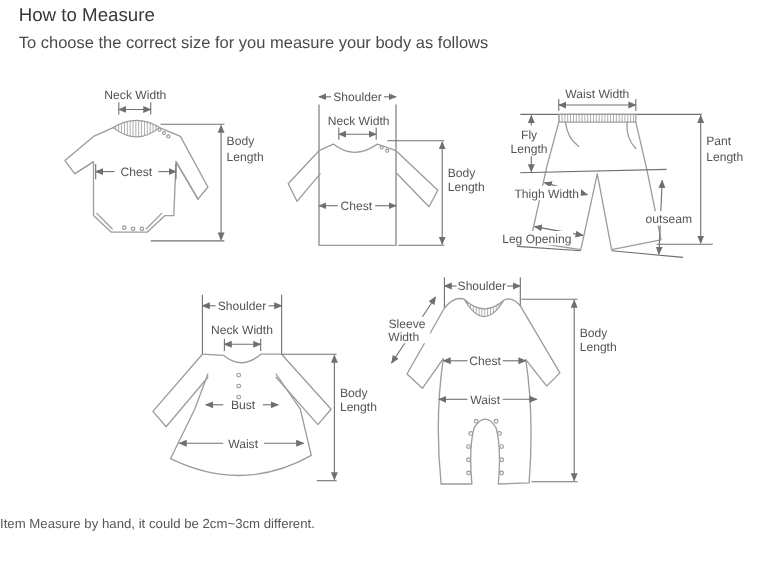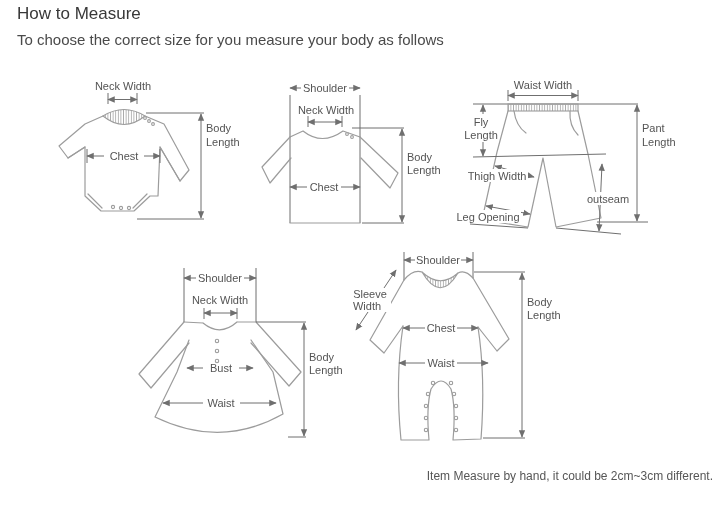--- a/index.html
+++ b/index.html
@@ -1,20 +1,20 @@
 <!DOCTYPE html>
 <html><head>
 <meta charset="utf-8">
 <style>
   html,body{margin:0;padding:0;background:#fff;}
   .page{position:relative;width:713px;height:518px;background:#fff;overflow:hidden;
         font-family:"Liberation Sans",sans-serif;}
   .title{position:absolute;left:17px;top:4px;font-size:17px;color:#383838;}
   .subtitle{position:absolute;left:17px;top:31px;font-size:15px;color:#4a4a4a;}
-  .footer{position:absolute;left:0;top:469px;width:713px;text-align:right;
+  .footer{position:absolute;left:0;top:469px;width:713px;text-align:left;
           font-size:12px;color:#565656;}
   svg.diagram{position:absolute;left:0;top:0;}
   .garment{fill:none;stroke:#9c9c9c;stroke-width:1.2;stroke-linejoin:round;stroke-linecap:round;}
   .ribbed{fill:url(#rib);stroke:#9c9c9c;stroke-width:1.1;}
   .snap{fill:#fff;stroke:#9c9c9c;stroke-width:1.1;}
   .dim{stroke:#6f6f6f;stroke-width:1;fill:none;}
   .tick{stroke:#6f6f6f;stroke-width:1;}
   .lbl{font-family:"Liberation Sans",sans-serif;font-size:11px;fill:#545454;}
   .mid{text-anchor:middle;}
   .bg{fill:#ffffff;}

